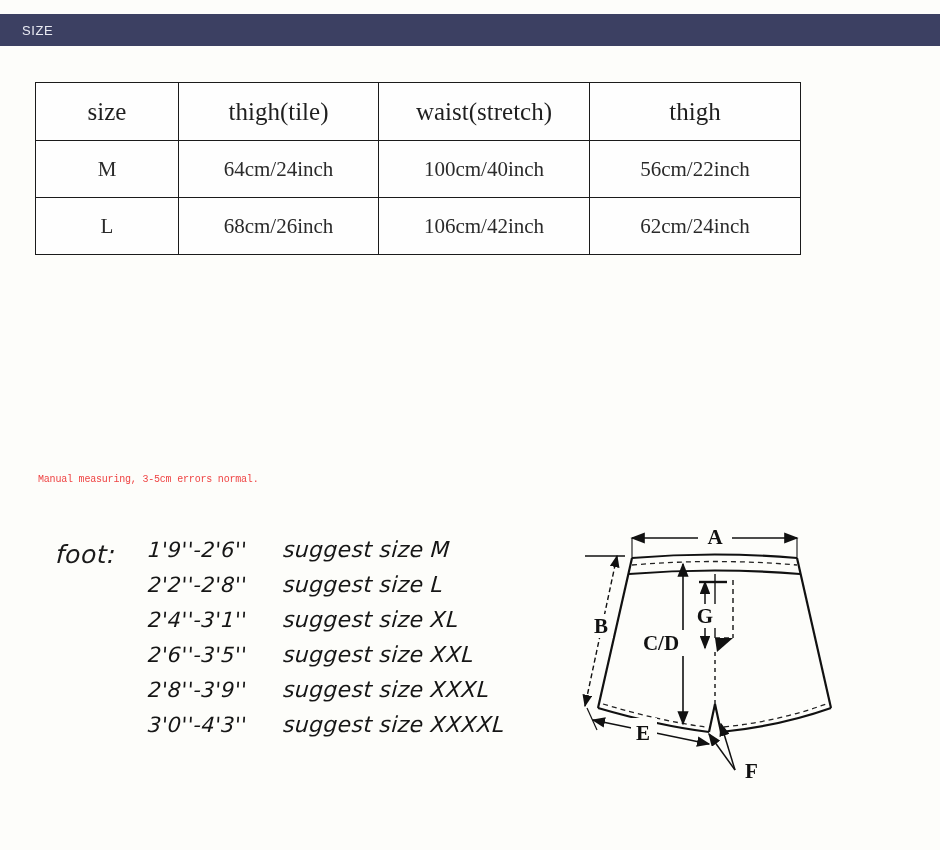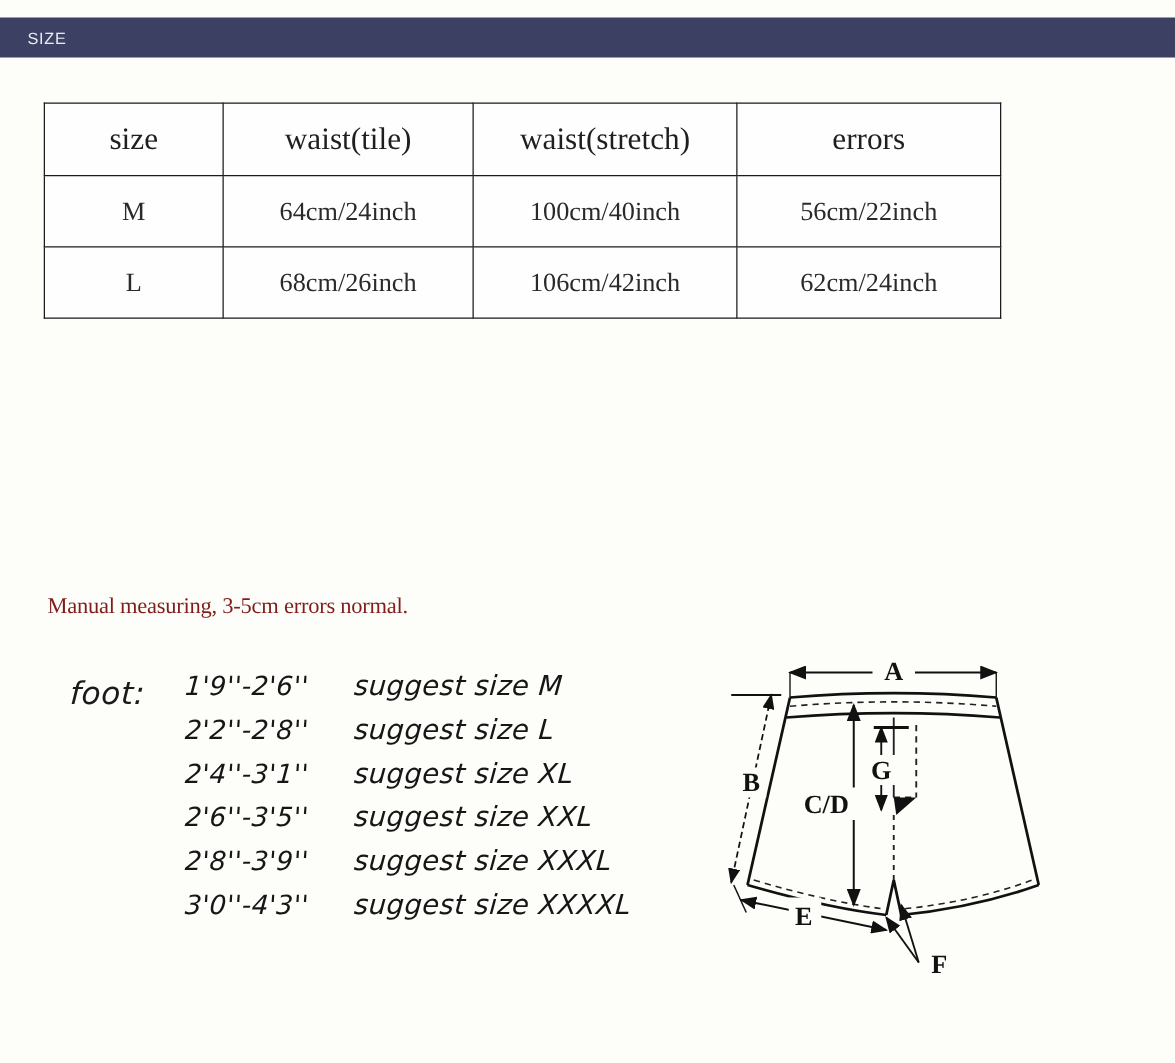--- a/index.html
+++ b/index.html
@@ -62,23 +62,23 @@
   .col-size   { width: 140px; }
   .col-tile   { width: 197px; }
   .col-str    { width: 208px; }
   .col-thigh  { width: 208px; }
 
   
   .note {
     position: absolute;
     left: 38px;
     top: 474px;
-    font-size: 18px;
-    color: #7f1d1d;
-    font-family: Liberation Serif, serif;
+    font-size: 10px;
+    color: #ef4444;
+    font-family: Liberation Mono, monospace;
     letter-spacing: -0.2px;
   }
 
   
   .foot-block {
     position: absolute;
     left: 56px;
     top: 532px;
     width: 500px;
   }
@@ -136,23 +136,23 @@
 <body>
 
 <div class="header-bar">
   <span class="header-title">SIZE</span>
 </div>
 
 <table class="size-table">
   <thead>
     <tr>
       <td class="col-size">size</td>
-      <td class="col-tile">waist(tile)</td>
+      <td class="col-tile">thigh(tile)</td>
       <td class="col-str">waist(stretch)</td>
-      <td class="col-thigh">errors</td>
+      <td class="col-thigh">thigh</td>
     </tr>
   </thead>
   <tbody>
     <tr>
       <td>M</td>
       <td>64cm/24inch</td>
       <td>100cm/40inch</td>
       <td>56cm/22inch</td>
     </tr>
     <tr>

